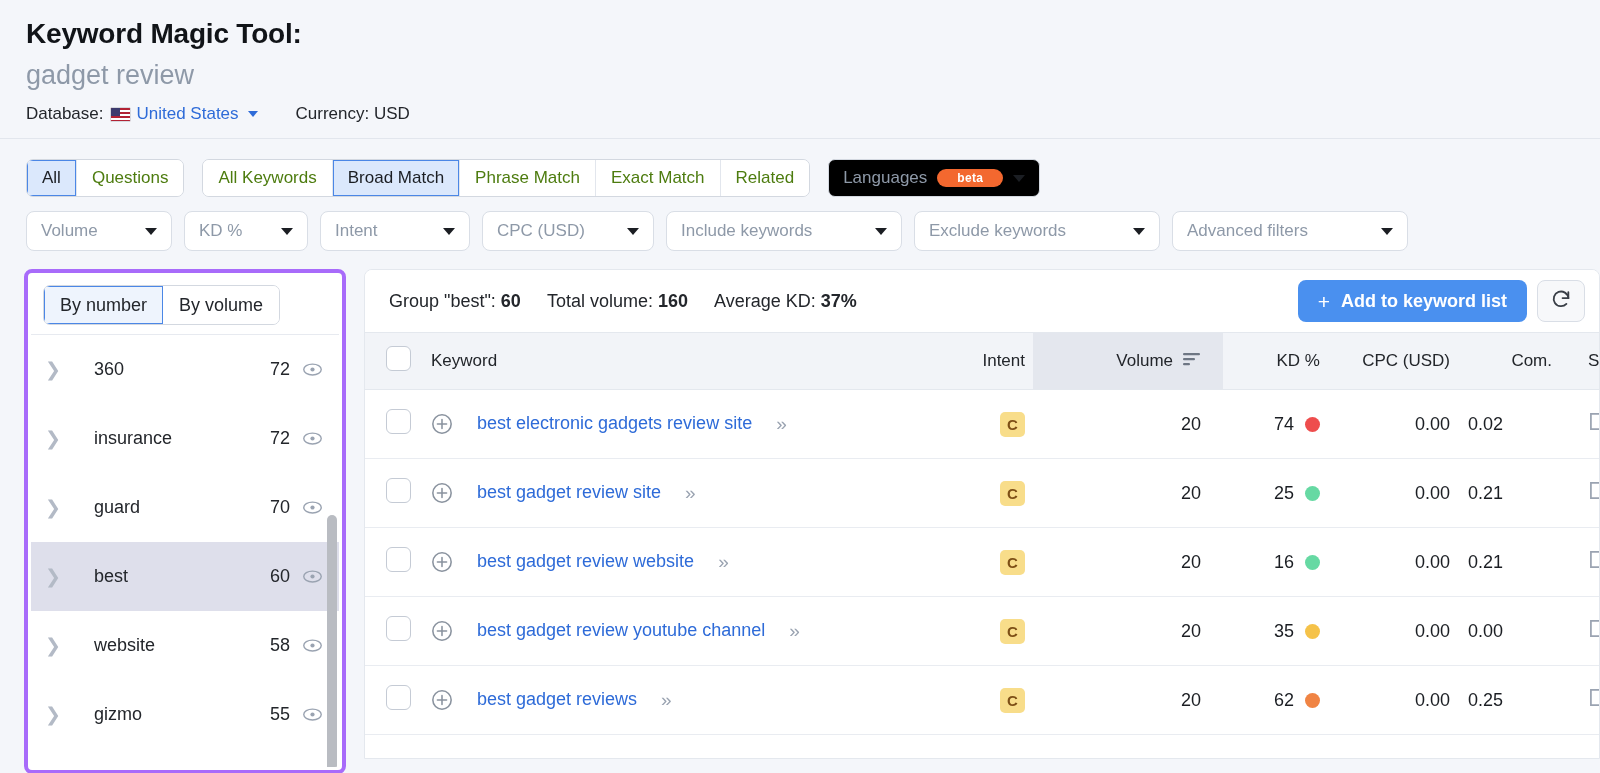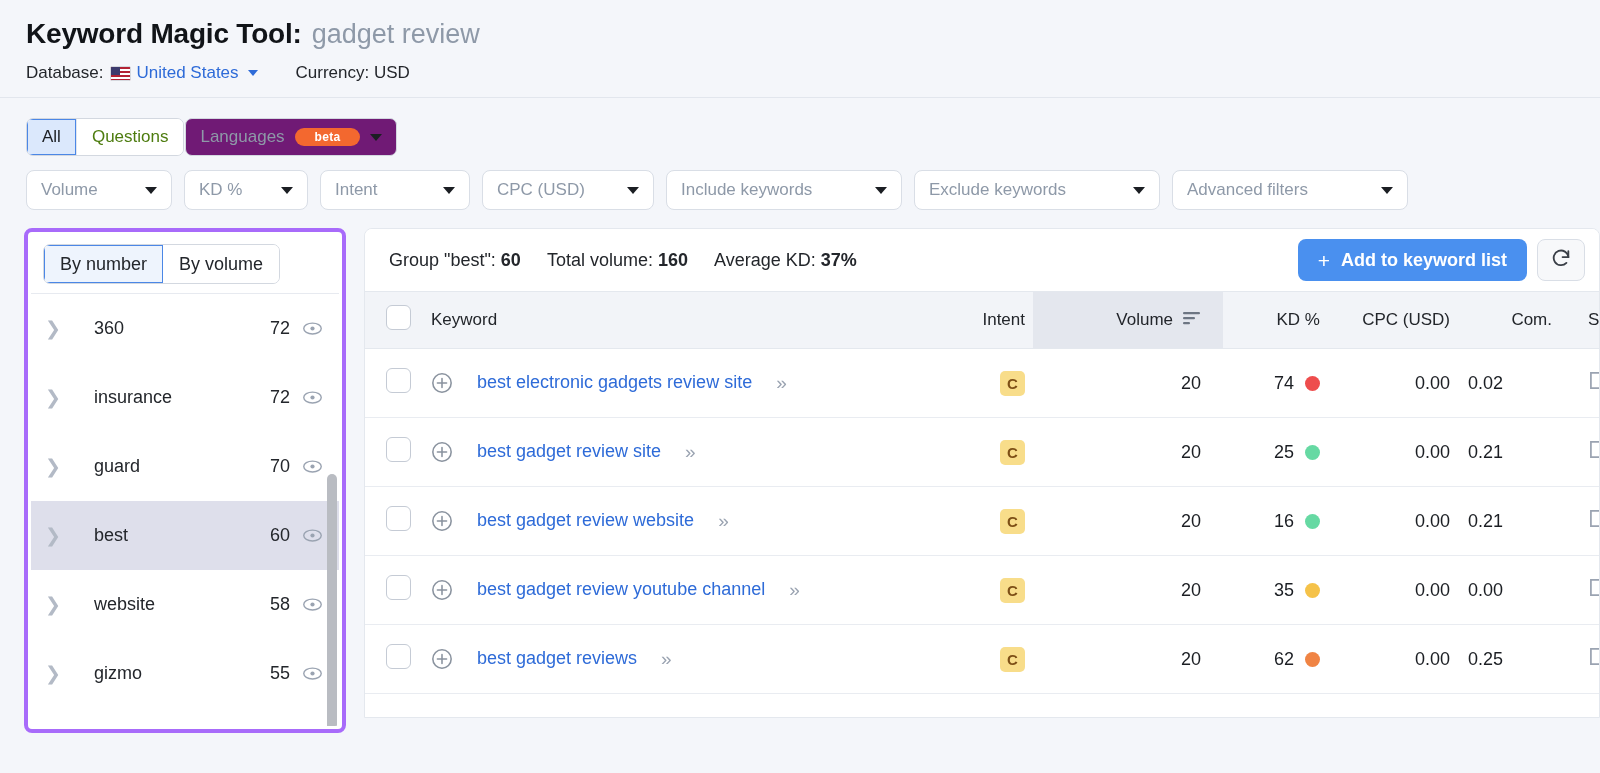--- a/index.html
+++ b/index.html
@@ -6,48 +6,48 @@
   html, body {
     width: 1600px; height: 773px;
     font-family: "Liberation Sans", sans-serif;
     background: #f4f6fa;
     overflow: hidden;
     color: #23262b;
   }
 
   
   .page-header { padding: 18px 26px 14px 26px; background: #f4f6fa; }
-  .title-line { display: flex; align-items: baseline; gap: 10px; }
+  .title-line { display: flex; align-items: baseline; gap: 10px; flex-direction: column; }
   .title-main { font-size: 28px; font-weight: bold; letter-spacing: -0.2px; color: #111418; }
   .title-query { font-size: 27px; color: #8e99a8; font-weight: normal; }
   .meta-line { display: flex; align-items: flex-end; gap: 38px; margin-top: 13px; font-size: 17px; color: #23262b; }
   .meta-item { display: flex; align-items: center; gap: 6px; }
   .flag {
     width: 21px; height: 15px; border-radius: 2px; display: inline-block;
     position: relative; overflow: hidden; background: #b22234; flex: none;
     border: 1px solid #d6d9df;
   }
   .flag .stripes { position: absolute; inset: 0;
     background: repeating-linear-gradient(to bottom, #b22234 0 2px, #ffffff 2px 4px); }
   .flag .canton { position: absolute; left: 0; top: 0; width: 9px; height: 8px; background: #3c3b6e; }
   .db-link { color: #2e6bd8; }
   .chev { display: inline-block; width: 0; height: 0; border-left: 5px solid transparent;
           border-right: 5px solid transparent; border-top: 6px solid #2e6bd8; margin-left: 3px; }
   .hr { height: 1px; background: #e2e6ed; width: 100%; }
 
   
   .filters-wrap { padding: 20px 26px 0 26px; }
-  .filter-row-1 { display: flex; align-items: center; gap: 1px; }
+  .filter-row-1 { display: flex; align-items: center; gap: 18px; }
   .seg-group { display: flex; border: 1px solid #d3d8e0; border-radius: 7px; overflow: hidden; background: #fff; height: 38px; }
   .seg { display: flex; align-items: center; padding: 0 15px; font-size: 17px; color: #4d7c0f;
          border-right: 1px solid #e2e6ed; background: #fff; white-space: nowrap; }
   .seg:last-child { border-right: none; }
   .seg.active { background: #dbe8fc; color: #1b1e23; box-shadow: inset 0 0 0 1px #4b87e6; }
   .lang-pill { display: flex; align-items: center; gap: 10px; height: 38px; padding: 0 14px;
-               border: 1px solid #d3d8e0; border-radius: 7px; background: #701a75; }
+               border: 1px solid #d3d8e0; border-radius: 7px; background: #000000; }
   .lang-label { font-size: 17px; color: #8e99a8; }
   .beta { background: #f3682f; color: #fff; font-size: 12px; font-weight: bold;
           border-radius: 9px; padding: 2px 20px; letter-spacing: .3px; }
   .caret { width: 0; height: 0; border-left: 6px solid transparent; border-right: 6px solid transparent;
            border-top: 7px solid #1b1e23; }
 
   .filter-row-2 { display: flex; align-items: center; gap: 12px; margin-top: 14px; }
   .fbtn { display: flex; align-items: center; justify-content: space-between; gap: 16px;
           height: 40px; padding: 0 14px; border: 1px solid #d9dee6; border-radius: 8px;
           background: #fff; font-size: 17px; color: #8e99a8; white-space: nowrap; }
@@ -150,20 +150,27 @@
   </div>
 </div>
 <div class="hr"></div>
 
 <div class="filters-wrap">
   <div class="filter-row-1">
     <div class="seg-group">
       <div class="seg active">All</div>
       <div class="seg">Questions</div>
     </div>
+    <div class="seg-group">
+      <div class="seg">All Keywords</div>
+      <div class="seg active">Broad Match</div>
+      <div class="seg">Phrase Match</div>
+      <div class="seg">Exact Match</div>
+      <div class="seg">Related</div>
+    </div>
     <div class="lang-pill">
       <span class="lang-label">Languages</span>
       <span class="beta">beta</span>
       <span class="caret"></span>
     </div>
   </div>
 
   <div class="filter-row-2">
     <div class="fbtn" style="min-width:146px">
       <span>Volume</span>

